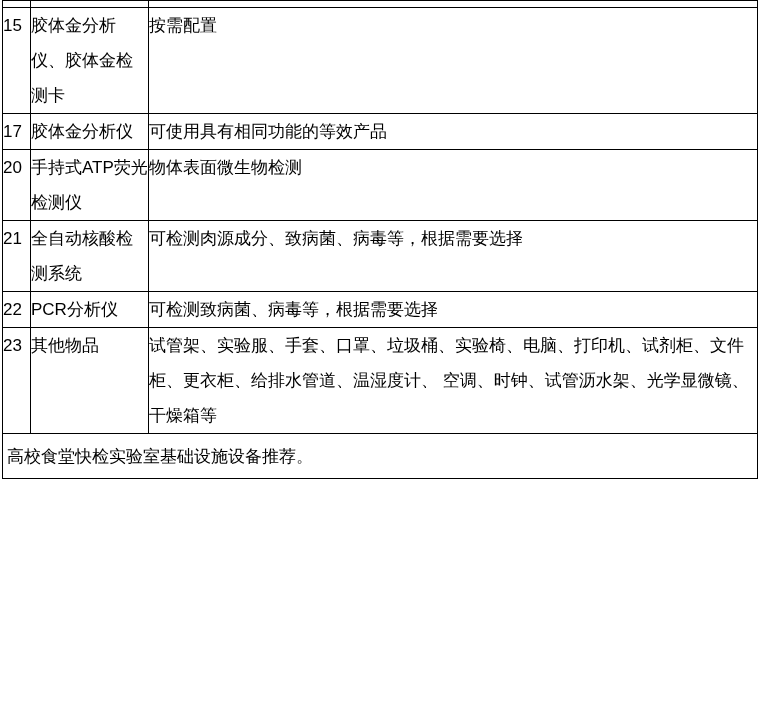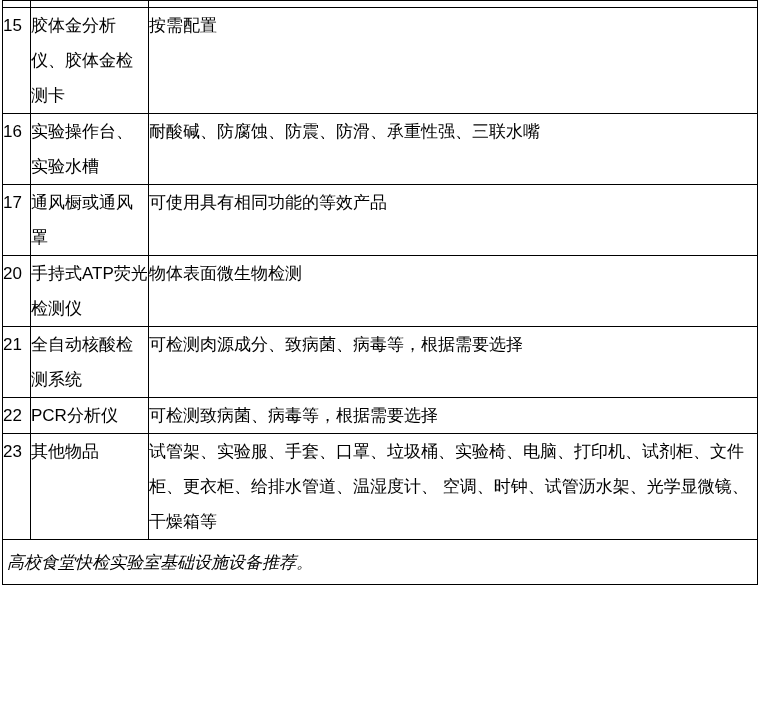--- a/index.html
+++ b/index.html
@@ -49,21 +49,20 @@
     padding: 1px 10px 0 3px;
   }
   td.desc {
     padding: 1px 4px 0 2px;
   }
   tr.footer-row td {
     height: 44px;
     line-height: 43px;
     padding: 0 4px 0 4px;
     vertical-align: middle;
-    font-style: italic;
   }
 </style>
 </head>
 <body>
 
 <div class="page">
   <table class="equip">
     <colgroup>
       <col class="c-no">
       <col class="c-name">
@@ -75,29 +74,24 @@
         <td></td>
         <td></td>
       </tr>
 
   <tr>
     <td class="no">15</td>
     <td class="name">胶体金分析仪、胶体金检测卡</td>
     <td class="desc">按需配置</td>
   </tr>
 
-  <tr>
-    <td class="no">16</td>
-    <td class="name">实验操作台、实验水槽</td>
-    <td class="desc">耐酸碱、防腐蚀、防震、防滑、承重性强、三联水嘴</td>
-  </tr>
 
   <tr>
     <td class="no">17</td>
-    <td class="name">通风橱或通风罩</td>
+    <td class="name">胶体金分析仪</td>
     <td class="desc">可使用具有相同功能的等效产品</td>
   </tr>
 
 
 
   <tr>
     <td class="no">20</td>
     <td class="name">手持式ATP荧光检测仪</td>
     <td class="desc">物体表面微生物检测</td>
   </tr>

